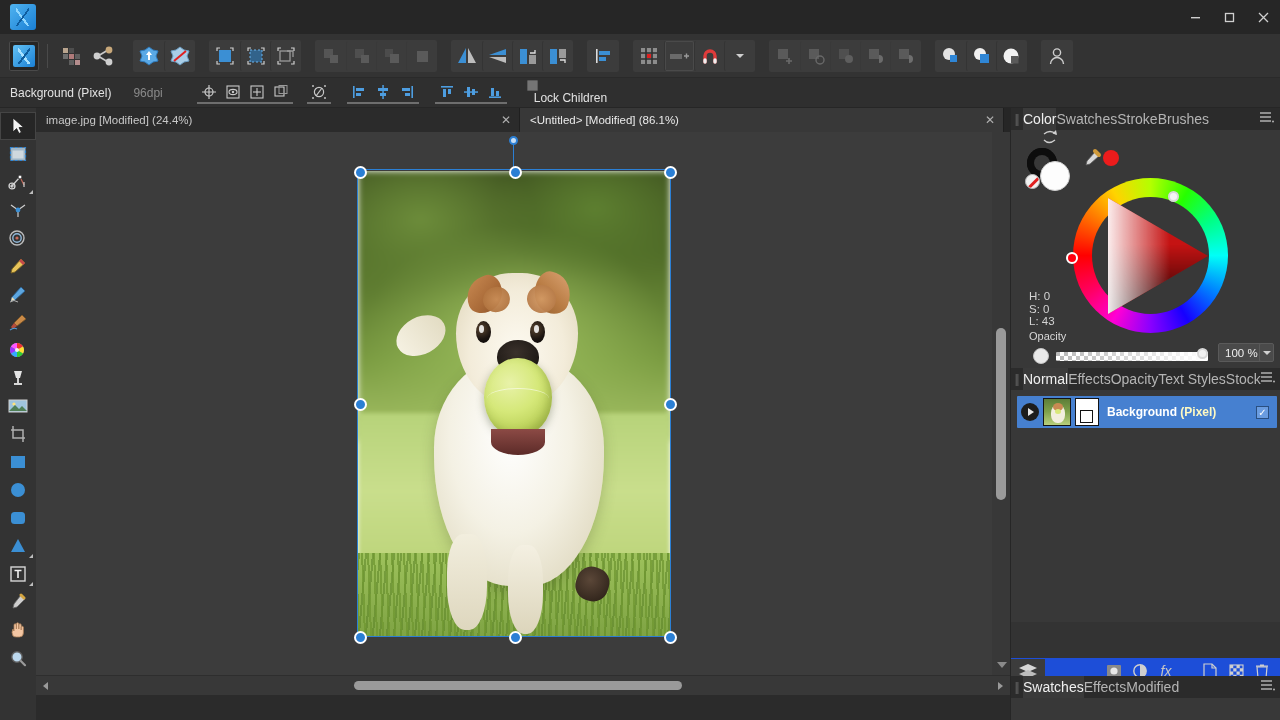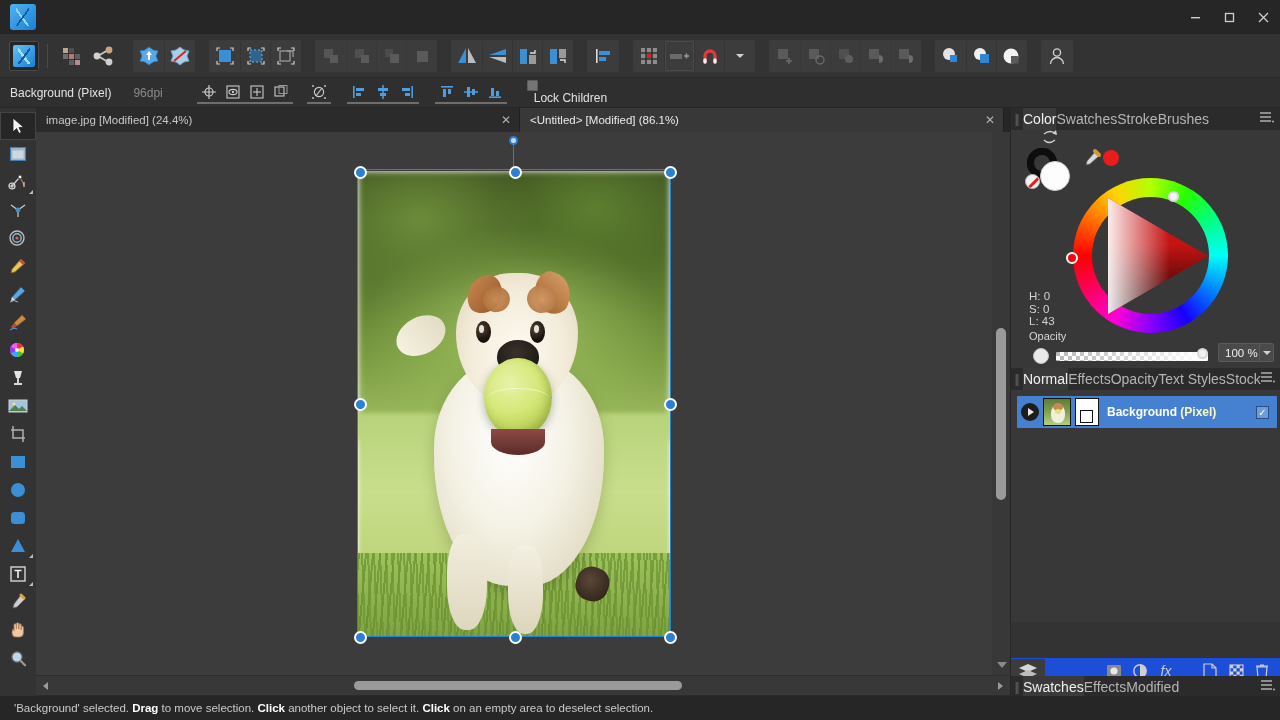--- a/index.html
+++ b/index.html
@@ -997,17 +997,14 @@
         
         
         
         
         
         
       </div>
     </div>
   </div>
 
-  <div class="statusbar">
-    <span class="txt" id="statusmsg"><span>'Background' selected. </span><b>Drag</b><span> to move selection. </span><b>Click</b><span> another object to select it. </span><b>Click</b><span> on an empty area to deselect selection.</span></span>
-  </div>
 
 </div>
 
 </body></html>

